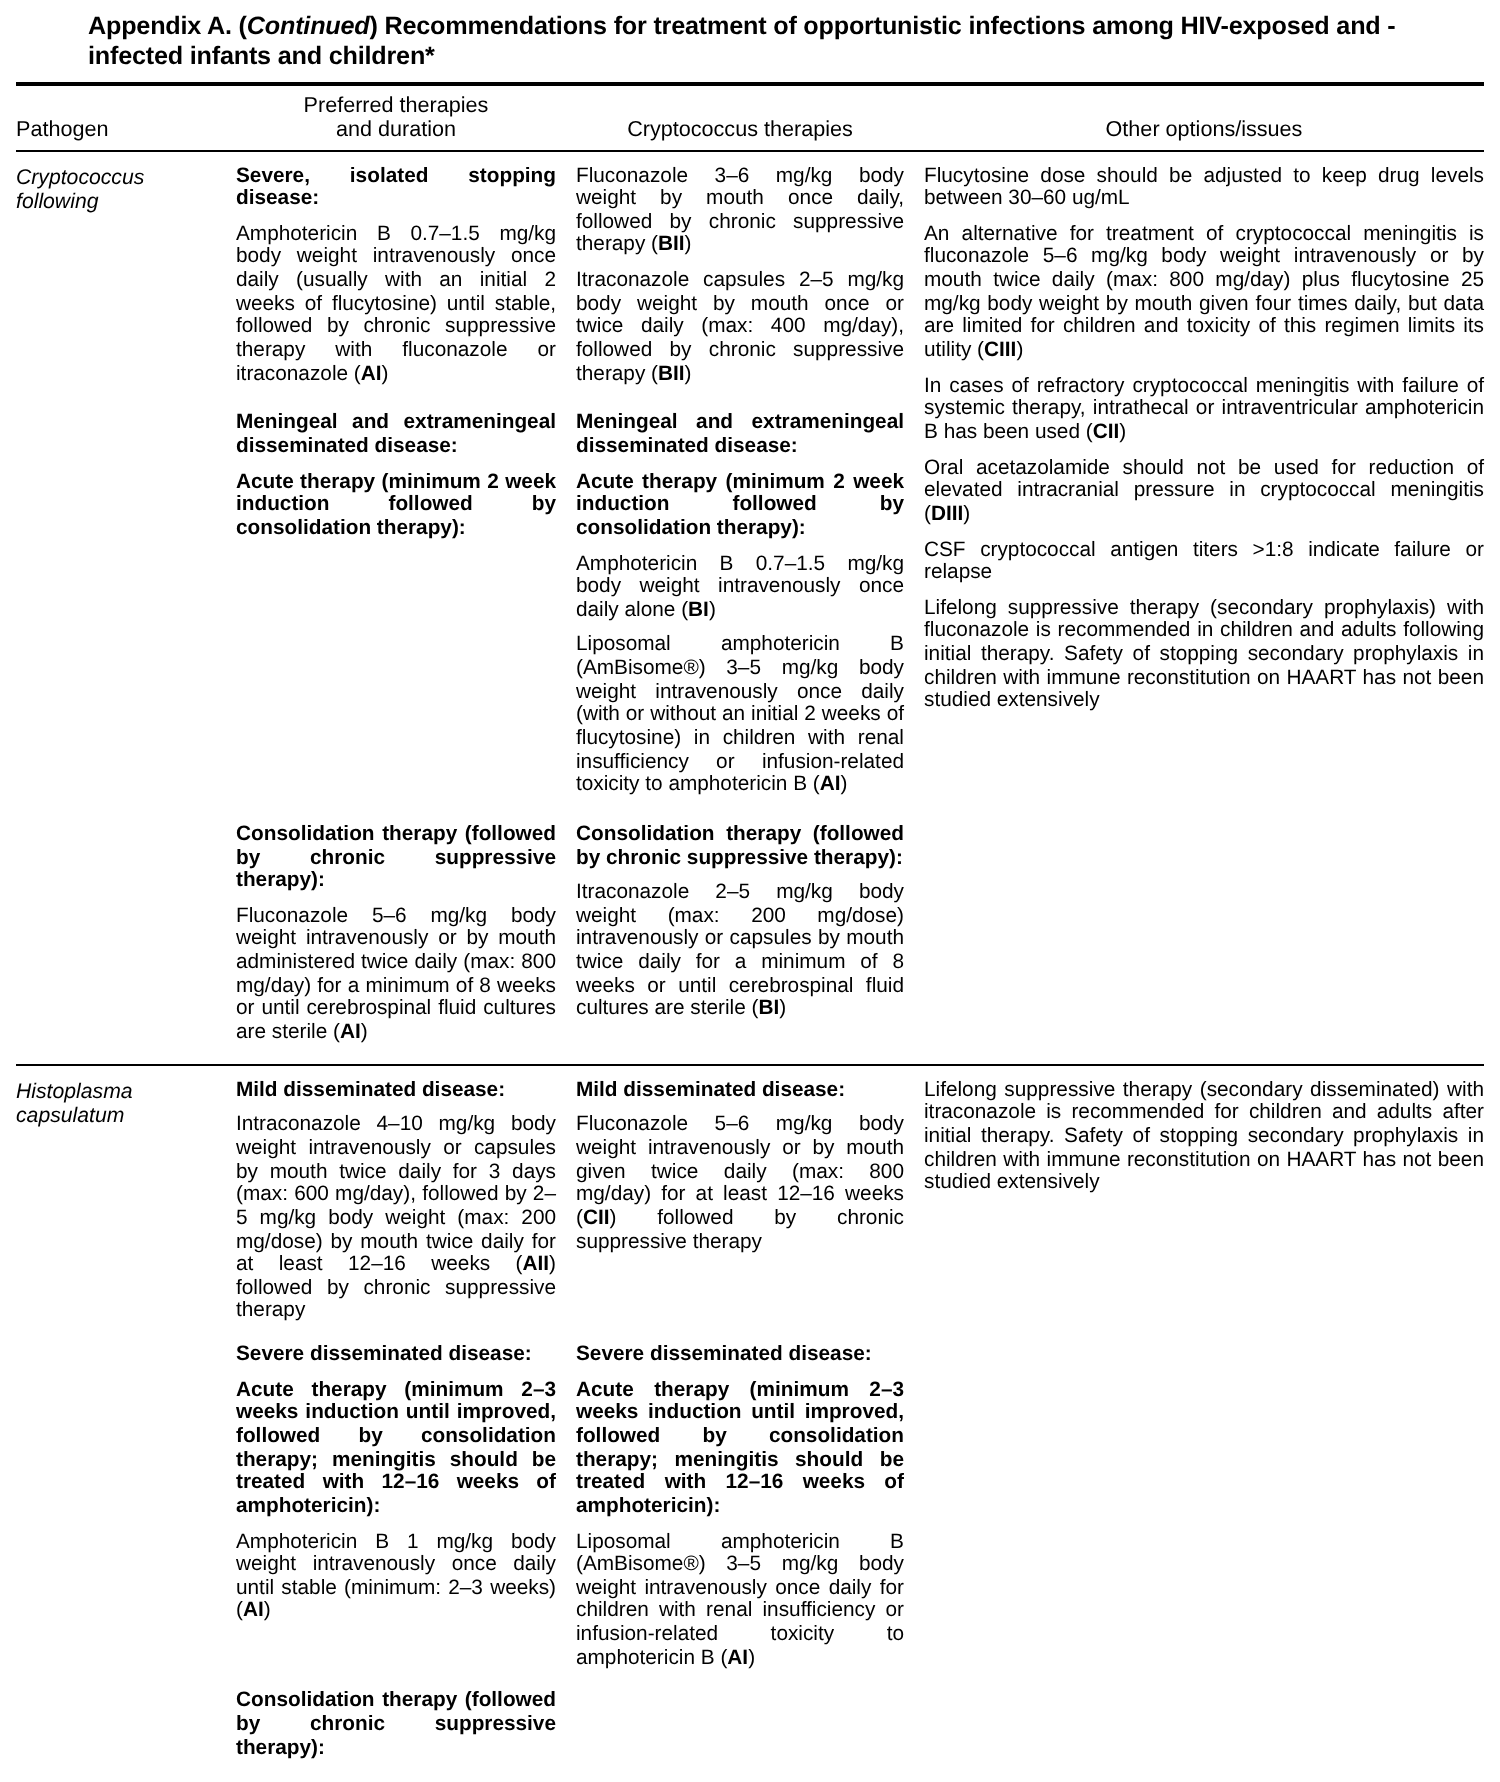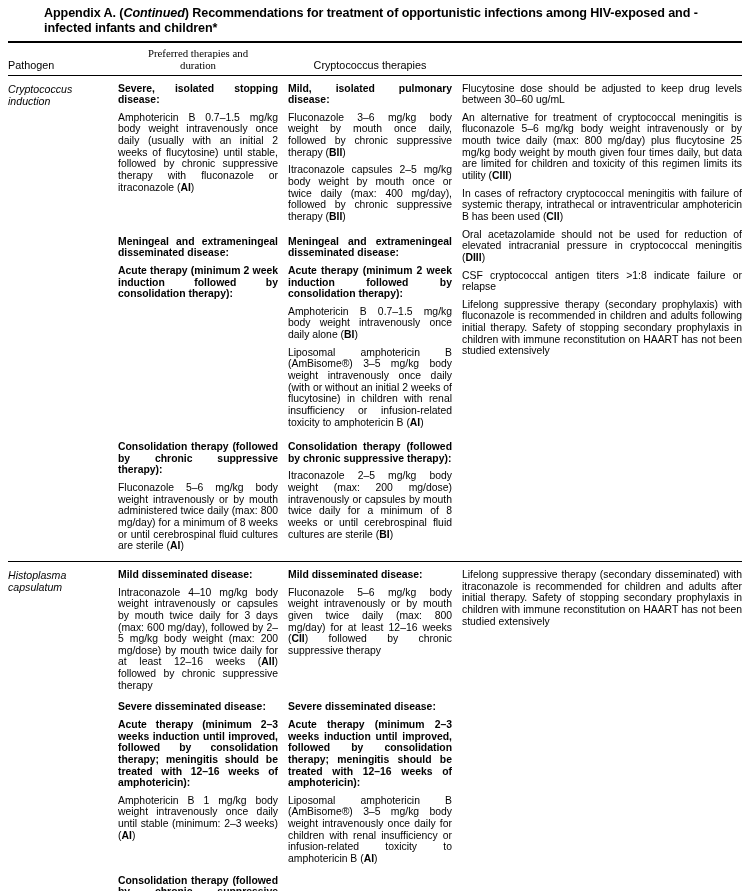--- a/index.html
+++ b/index.html
@@ -17,21 +17,21 @@
     display:grid;
     grid-template-columns:100px 160px 164px 1fr;
     column-gap:10px;
     align-items:end;
     padding:4px 0 3px 0;
     font-size:10.8px;
     line-height:1.15;
   }
   .th { text-align:center; }
   .th.left { text-align:left; }
-  .th .wrapbox { display:block; max-width:112px; margin:0 auto;font-family:Liberation Serif, serif; }
+  .th .wrapbox { display:block; max-width:112px; margin:0 auto; }
 
   .body-row {
     display:grid;
     grid-template-columns:100px 160px 164px 1fr;
     column-gap:10px;
     row-gap:13px;
     padding:7px 0 9px 0;
     font-size:10.4px;
     line-height:1.12;
   }
@@ -54,42 +54,42 @@
   <div class="title"><span>Appendix A. (</span><i>Continued</i><span>) Recommendations for treatment of opportunistic infections among HIV-exposed and -infected infants and children*</span></div>
 
   <div class="rule heavy m-title"></div>
 
   <div class="thead">
     <div class="th left">Pathogen</div>
     <div class="th">
         <span class="wrapbox">Preferred therapies and duration</span>
       </div>
     <div class="th">Cryptococcus therapies</div>
+    <div class="th">Other options/issues</div>
   </div>
 
   <div class="rule"></div>
 
   <section class="body-row">
-    <div class="cell pathogen c1 rspan">Cryptococcus induction</div>
+    <div class="cell pathogen c1 rspan">Cryptococcus following</div>
 
     <div class="cell c2 r1">
       <p class="h">Severe, isolated stopping disease:</p>
       <p>Amphotericin B 0.7–1.5 mg/kg body weight intravenously once daily (usually with an initial 2 weeks of flucytosine) until stable, followed by chronic suppressive therapy with fluconazole or itraconazole (<b>AI</b>)</p>
     </div>
     <div class="cell c2 r2">
       <p class="h">Meningeal and extrameningeal disseminated disease:</p>
       <p class="h">Acute therapy (minimum 2 week induction followed by consolidation therapy):</p>
     </div>
     <div class="cell c2 r3">
       <p class="h">Consolidation therapy (followed by chronic suppressive therapy):</p>
       <p>Fluconazole 5–6 mg/kg body weight intravenously or by mouth administered twice daily (max: 800 mg/day) for a minimum of 8 weeks or until cerebrospinal fluid cultures are sterile (<b>AI</b>)</p>
     </div>
 
     <div class="cell c3 r1">
-      <p class="h">Mild, isolated pulmonary disease:</p>
       <p>Fluconazole 3–6 mg/kg body weight by mouth once daily, followed by chronic suppressive therapy (<b>BII</b>)</p>
       <p>Itraconazole capsules 2–5 mg/kg body weight by mouth once or twice daily (max: 400 mg/day), followed by chronic suppressive therapy (<b>BII</b>)</p>
     </div>
     <div class="cell c3 r2">
       <p class="h">Meningeal and extrameningeal disseminated disease:</p>
       <p class="h">Acute therapy (minimum 2 week induction followed by consolidation therapy):</p>
       <p>Amphotericin B 0.7–1.5 mg/kg body weight intravenously once daily alone (<b>BI</b>)</p>
       <p>Liposomal amphotericin B (AmBisome®) 3–5 mg/kg body weight intravenously once daily (with or without an initial 2 weeks of flucytosine) in children with renal insufficiency or infusion-related toxicity to amphotericin B (<b>AI</b>)</p>
     </div>
     <div class="cell c3 r3">

